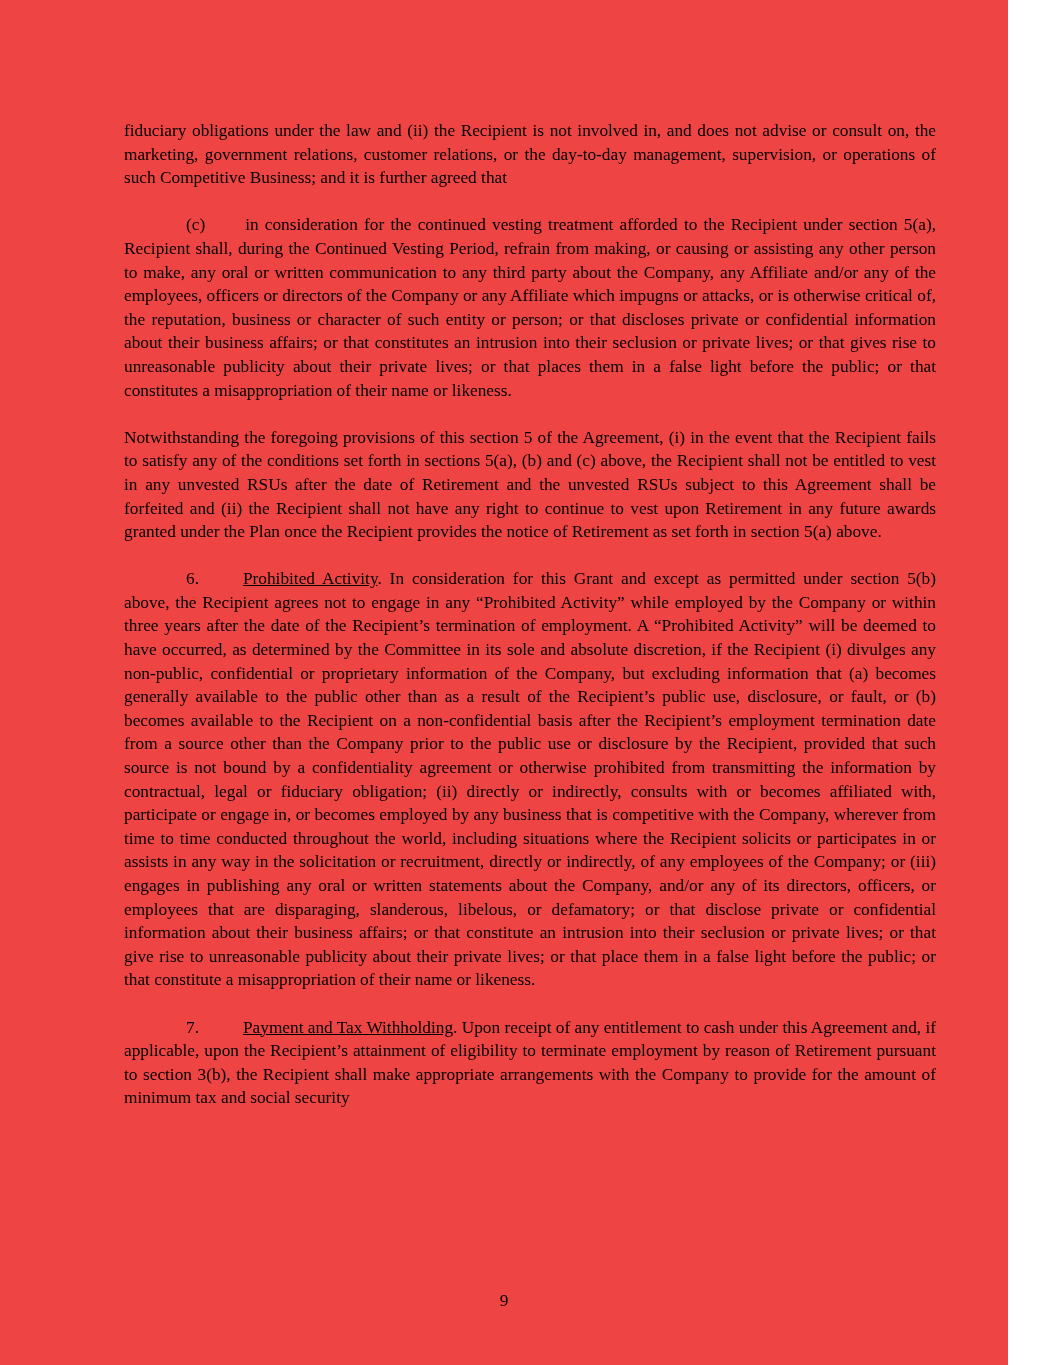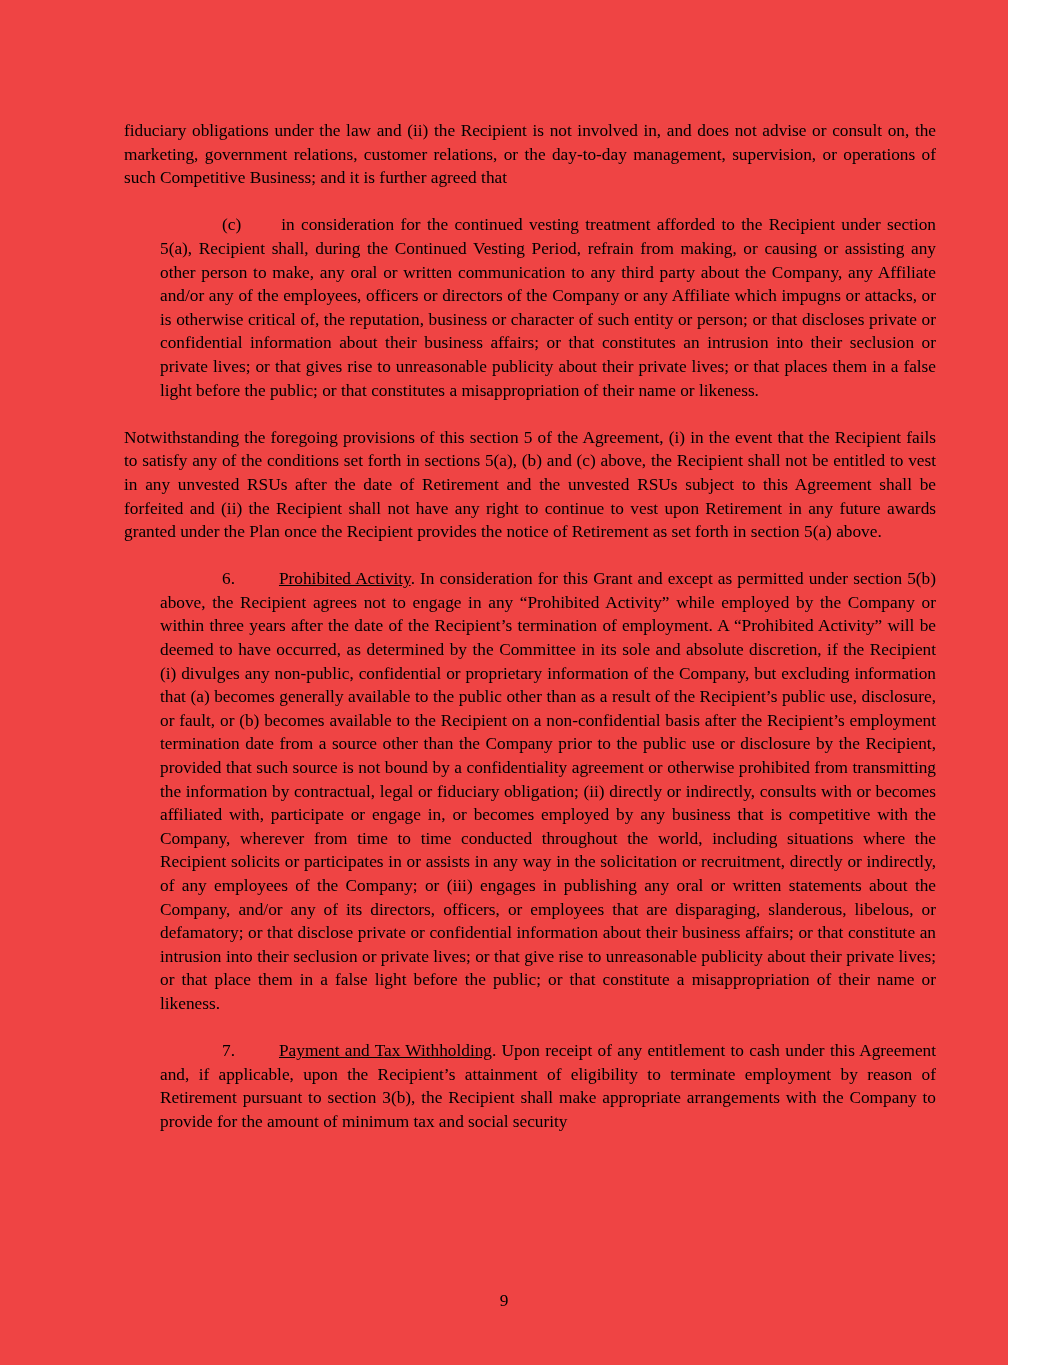--- a/index.html
+++ b/index.html
@@ -24,21 +24,20 @@
     top: 119px;
     width: 812px;
   }
   .para {
     margin: 0 0 23.6px 0;
     text-align: justify;
     text-justify: inter-word;
   }
   .para.indented {
     text-indent: 62px;
-    margin-left: 36px;
   }
   .tab {
     display: inline-block;
     width: 44px;
   }
   .tab-c {
     display: inline-block;
     width: 40px;
   }
   .u {

